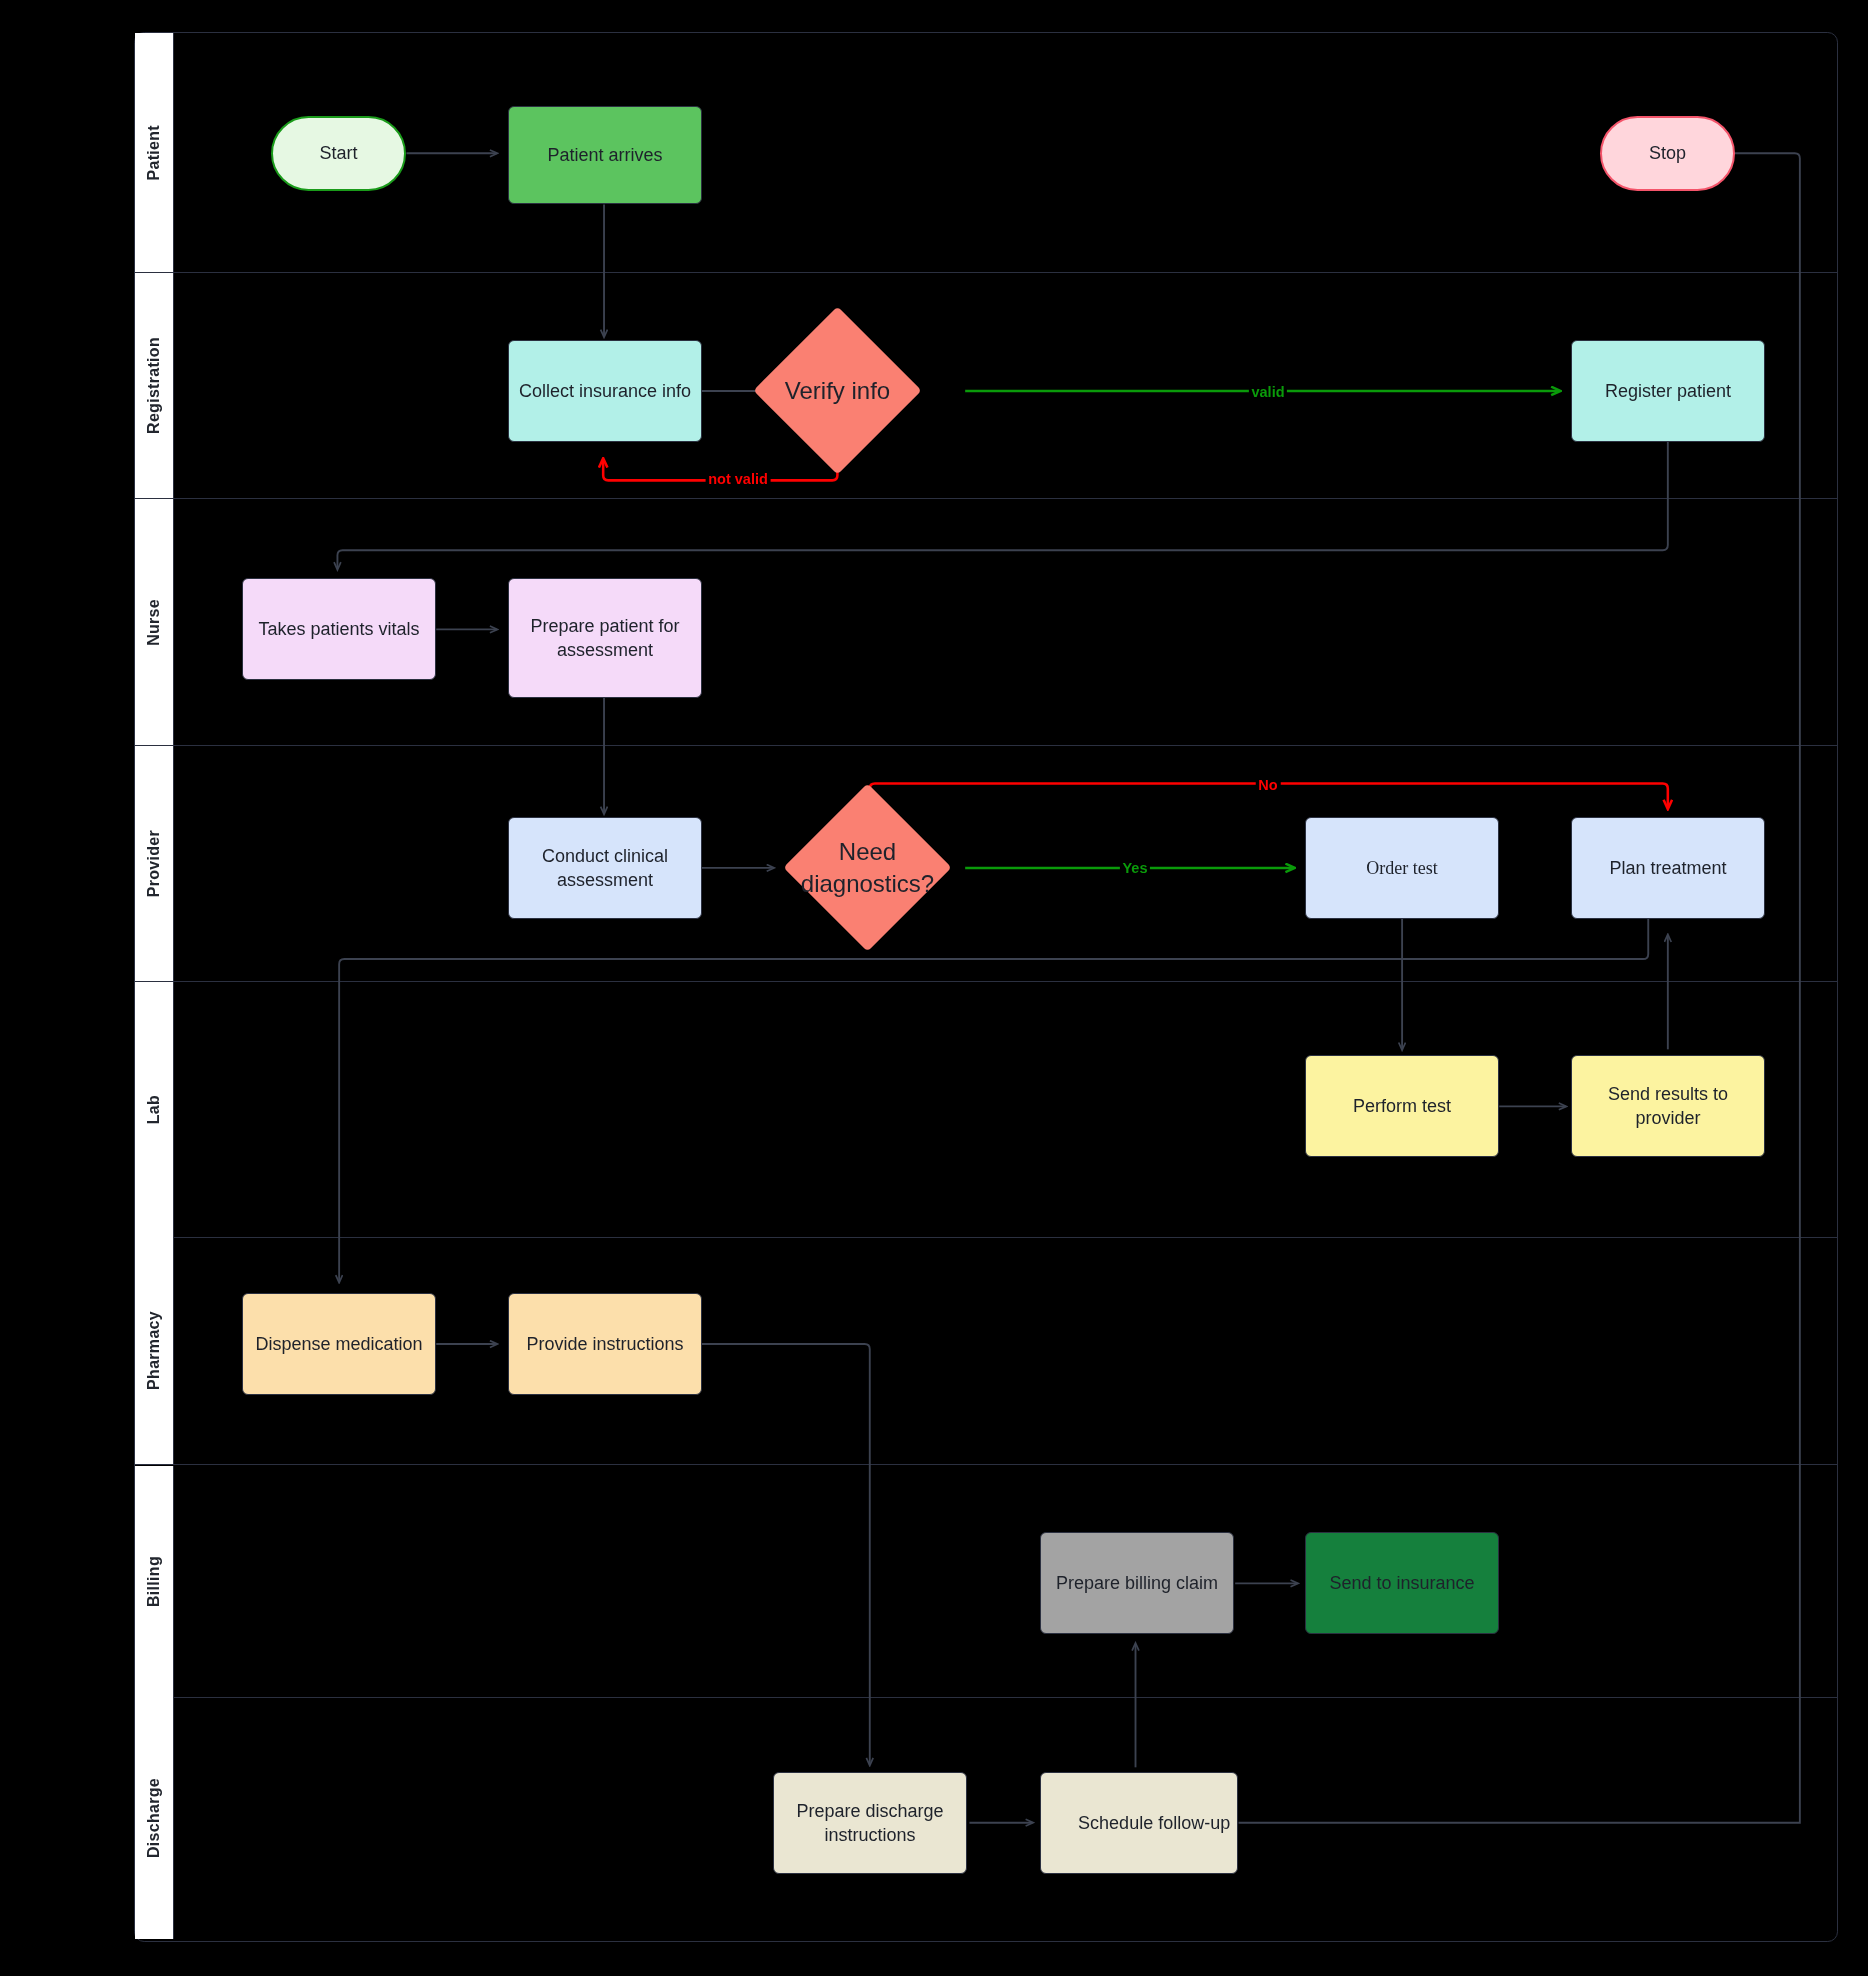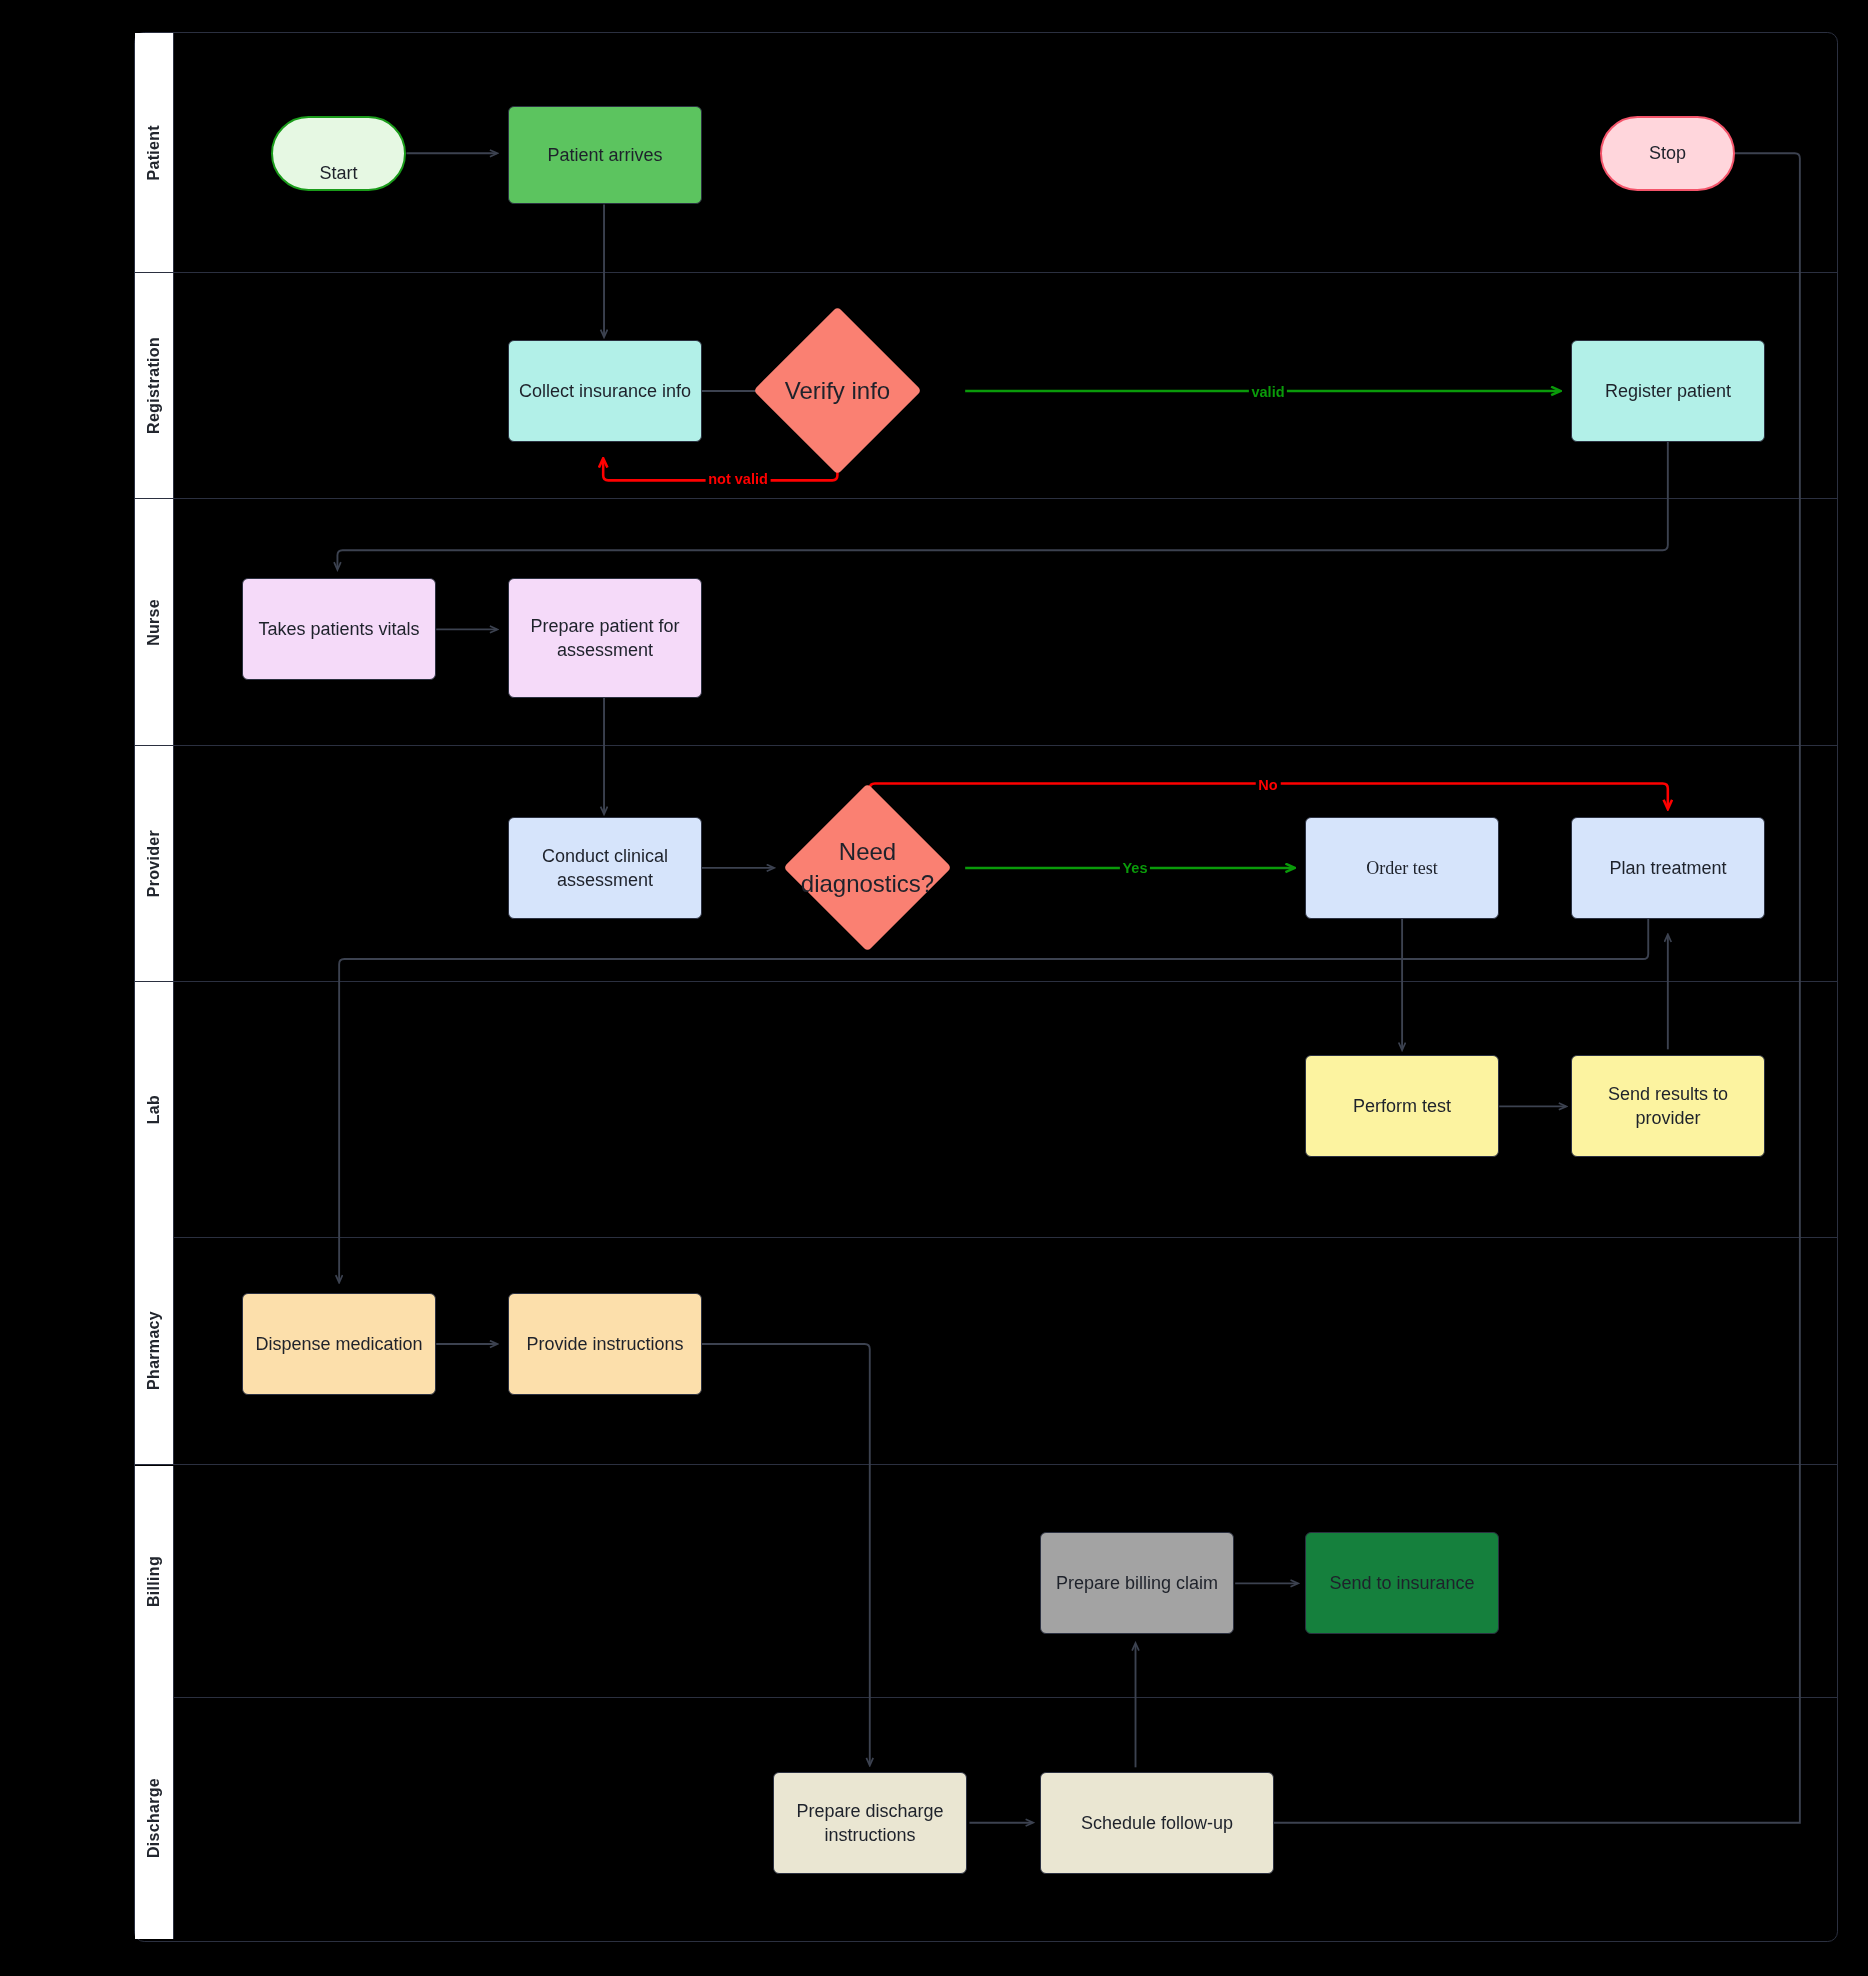--- a/index.html
+++ b/index.html
@@ -176,21 +176,21 @@
       <path d="M1133,459 L1830,459" marker-end="url(#ah-g)"></path>
       <path d="M1133,1019 L1518,1019" marker-end="url(#ah-g)"></path>
     </g>
 
     <g fill="none" stroke="#ff0000" stroke-width="3">
       <path d="M983,519 L983,558 Q983,564 977,564 L714,564 Q708,564 708,558 L708,540" marker-end="url(#ah-r)"></path>
       <path d="M1021,960 L1021,926 Q1021,920 1027,920 L1952,920 Q1958,920 1958,926 L1958,948" marker-end="url(#ah-r)"></path>
     </g>
   </svg>
 
-  <div class="node pill" style="left:271px;top:116px;width:135px;height:75px;background:#e6f8e3;border-color:#1a9b1a;border-width:2.6px;align-items:flex-end;">
+  <div class="node pill" style="left:271px;top:116px;width:135px;height:75px;background:#e6f8e3;border-color:#1a9b1a;border-width:2.6px;">
     <span>Start</span>
   </div>
 
   <div class="node" style="left:508px;top:106px;width:194px;height:98px;background:#5cc45f;">
     <span>Patient arrives</span>
   </div>
 
   <div class="node pill" style="left:1600px;top:116px;width:135px;height:75px;background:#ffd6dc;border-color:#f4546a;border-width:2.6px;">
     <span>Stop</span>
   </div>
@@ -254,21 +254,21 @@
   </div>
 
   <div class="node" style="left:1305px;top:1532px;width:194px;height:102px;background:#15803d;">
     <span>Send  to insurance</span>
   </div>
 
   <div class="node" style="left:773px;top:1772px;width:194px;height:102px;background:#eae6d2;">
     <span>Prepare discharge instructions</span>
   </div>
 
-  <div class="node" style="left:1040px;top:1772px;width:234px;height:102px;background:#eae6d2;">
+  <div class="node" style="left:1040px;top:1772px;width:198px;height:102px;background:#eae6d2;justify-content:flex-end;">
     <span>Schedule follow-up</span>
   </div>
 
   <div class="edge-label" style="left:1268px;top:392px;color:#0a9a0a;background:#000;padding:0 2.6px;">valid</div>
 
   <div class="edge-label" style="left:738px;top:479px;color:#ff0000;background:#000;padding:0 2.6px;">not valid</div>
 
   <div class="edge-label" style="left:1135px;top:868px;color:#0a9a0a;background:#000;padding:0 2.6px;">Yes</div>
 
   <div class="edge-label" style="left:1268px;top:785px;color:#ff0000;background:#000;padding:0 2.6px;">No</div>

